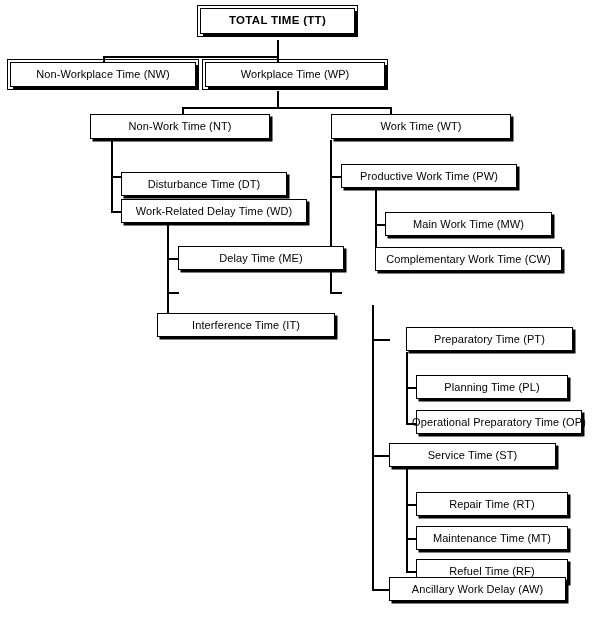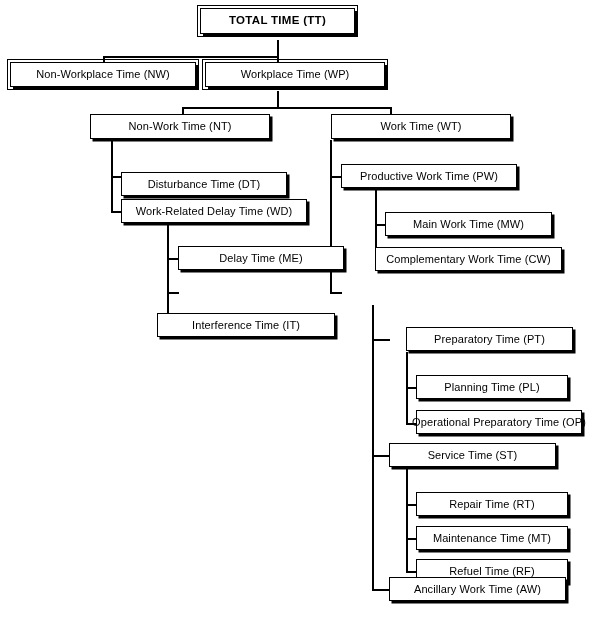--- a/index.html
+++ b/index.html
@@ -139,15 +139,15 @@
   <div class="node" style="left:416px;top:410px;width:166px;height:24px;">Operational Preparatory Time (OP)</div>
 
   <div class="node" style="left:389px;top:443px;width:167px;height:24px;">Service Time (ST)</div>
 
   <div class="node" style="left:416px;top:492px;width:152px;height:24px;">Repair Time (RT)</div>
 
   <div class="node" style="left:416px;top:526px;width:152px;height:24px;">Maintenance Time (MT)</div>
 
   <div class="node" style="left:416px;top:559px;width:152px;height:24px;">Refuel Time (RF)</div>
 
-  <div class="node" style="left:389px;top:577px;width:177px;height:24px;">Ancillary Work Time (AW)</div>
+  <div class="node" style="left:389px;top:577px;width:177px;height:24px;">Ancillary Work Delay (AW)</div>
 
 </div>
 
 </body></html>

